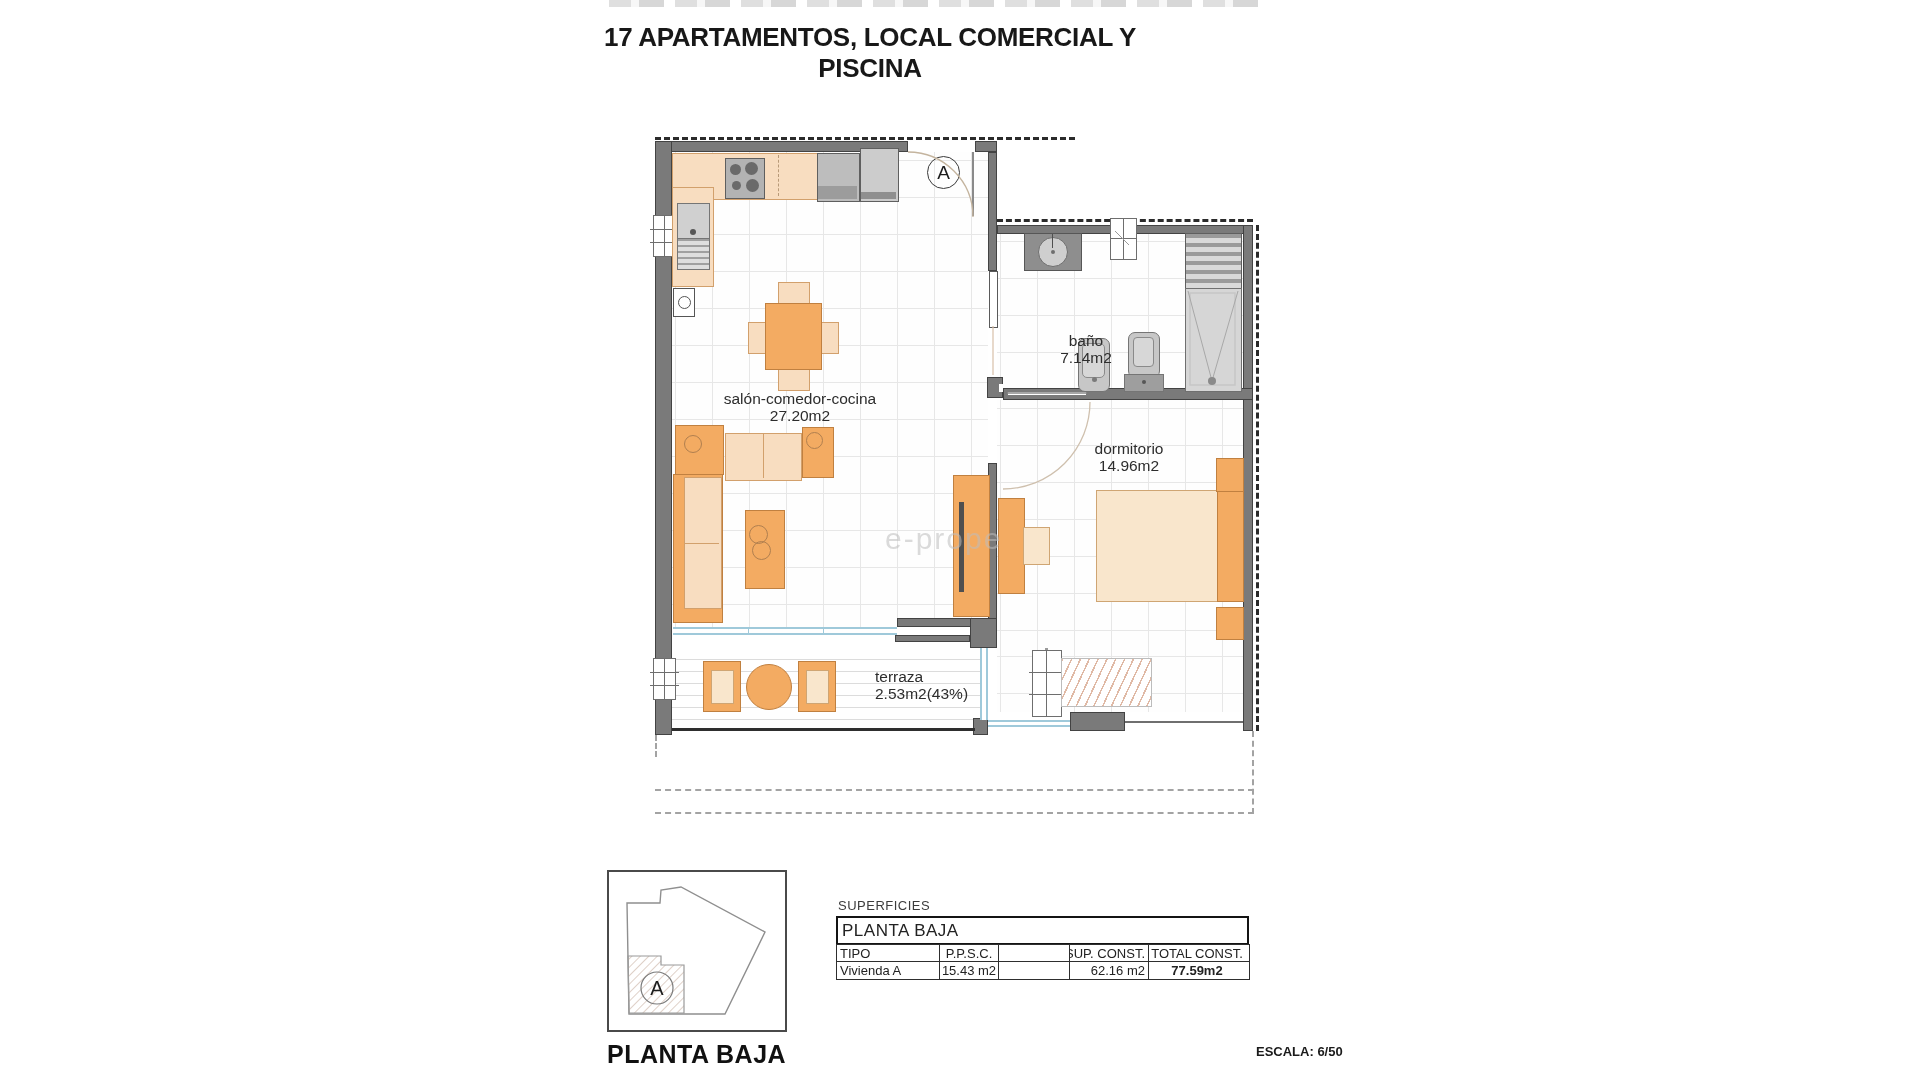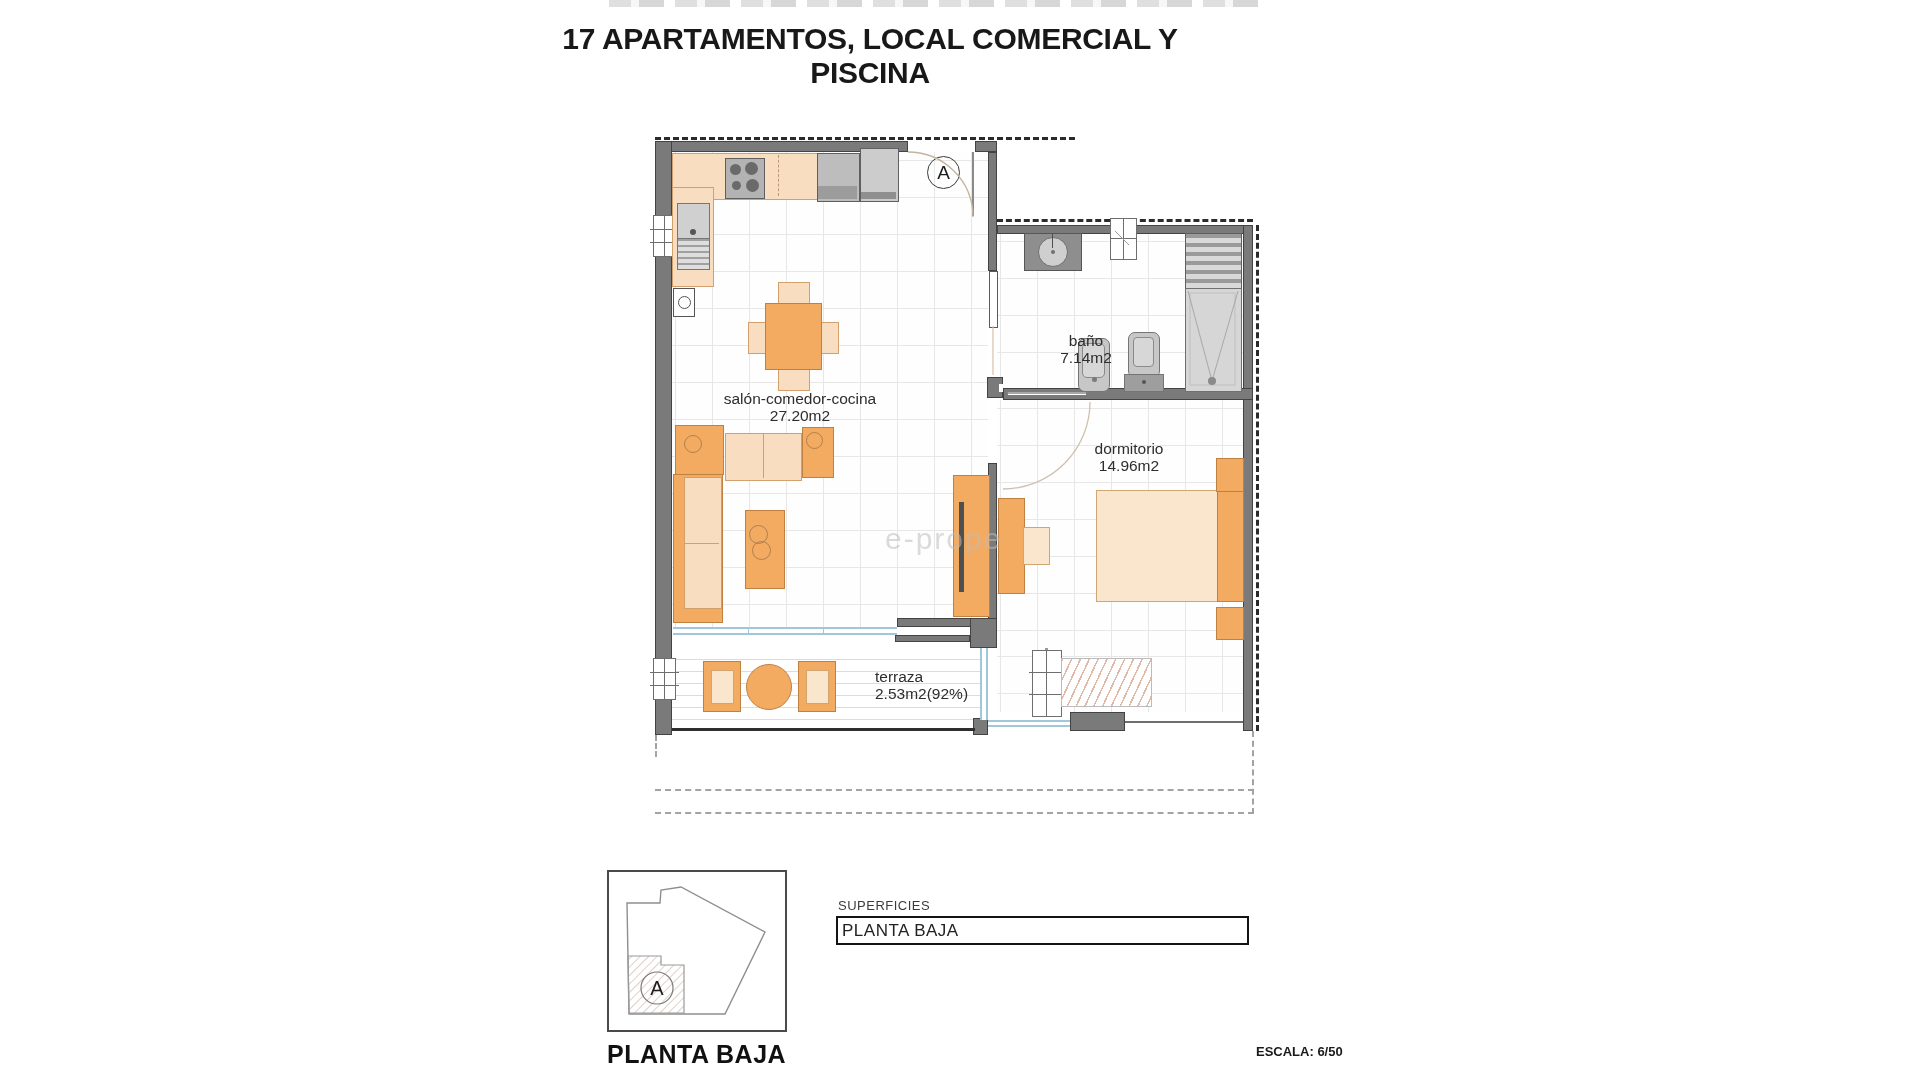--- a/index.html
+++ b/index.html
@@ -36,21 +36,21 @@
   .cell:last-child{border-right:none;}
 </style>
 </head>
 <body>
 
 <div id="page">
 
   <div class="abs" style="left:609px;top:0;width:649px;height:7px;
               background:repeating-linear-gradient(90deg,#dfdfdf 0 22px,#f7f7f7 22px 30px,#d7d7d7 30px 55px,#ffffff 55px 66px);"></div>
 
-  <div class="abs" style="left:553px;top:22px;width:634px;text-align:center;font-size:30px;font-weight:bold;color:#181818;letter-spacing:-0.3px;">17 APARTAMENTOS, LOCAL COMERCIAL Y PISCINA</div>
+  <div class="abs" style="left:553px;top:22px;width:634px;text-align:center;font-size:26px;font-weight:bold;color:#181818;letter-spacing:-0.3px;">17 APARTAMENTOS, LOCAL COMERCIAL Y PISCINA</div>
 
   <div class="grid" style="left:672px;top:152px;width:316px;height:475px;"></div>
   <div class="grid" style="left:997px;top:233px;width:246px;height:155px;"></div>
   <div class="grid" style="left:997px;top:400px;width:246px;height:248px;"></div>
   <div class="grid" style="left:997px;top:648px;width:246px;height:64px;"></div>
   <div class="stripes" style="left:672px;top:648px;width:308px;height:80px;"></div>
 
   <div class="hdash" style="left:655px;top:137px;width:420px;"></div>
   <div class="hdash" style="left:997px;top:219px;width:256px;"></div>
   <div class="vdash" style="left:1256px;top:225px;height:506px;"></div>
@@ -211,21 +211,21 @@
   <div class="label" style="left:1026px;top:292px;width:120px;text-align:center;margin-top:40px;">
     <div class="nm">baño</div>
     <div>7.14m2</div>
   </div>
   <div class="label" style="left:1019px;top:440px;width:220px;text-align:center;">
     <div class="nm">dormitorio</div>
     <div>14.96m2</div>
   </div>
   <div class="label" style="left:875px;top:668px;width:170px;text-align:left;">
     <div class="nm">terraza</div>
-    <div>2.53m2(92%)</div>
+    <div>2.53m2(43%)</div>
   </div>
 
   <div class="abs" style="left:885px;top:522px;font-size:30px;letter-spacing:2px;color:#bdbdbd;opacity:0.55;">e-prope</div>
 
   <div class="hdash-lt" style="left:655px;top:789px;width:599px;"></div>
   <div class="hdash-lt" style="left:655px;top:812px;width:599px;"></div>
   <div class="vdash-lt" style="left:1252px;top:731px;height:83px;"></div>
   <div class="vdash-lt" style="left:655px;top:735px;height:22px;"></div>
 
   <svg class="abs" style="left:607px;top:870px;" width="180" height="165" viewBox="0 0 180 165">
@@ -242,16 +242,32 @@
   </svg>
   <div class="abs" style="left:607px;top:1040px;width:240px;font-size:25px;font-weight:bold;color:#111;letter-spacing:0.5px;">PLANTA BAJA</div>
 
   <div class="abs" style="left:838px;top:898px;font-size:13px;color:#3c3c3c;letter-spacing:0.5px;">SUPERFICIES</div>
 
   <div class="abs" style="left:836px;top:916px;width:409px;height:25px;border:2.5px solid #141414;background:#fff;
               display:flex;align-items:center;">
     <span style="font-size:17px;color:#222;padding-left:4px;letter-spacing:0.5px;">PLANTA BAJA</span>
   </div>
 
+  <div class="abs tbl-border" style="left:836px;top:944px;width:412px;background:#fff;">
+    <div style="display:flex;height:16px;border-bottom:1px solid #2e2e2e;">
+      <div class="cell" style="width:103px;padding-left:3px;">TIPO</div>
+      <div class="cell" style="width:59px;justify-content:center;">P.P.S.C.</div>
+      <div class="cell" style="width:71px;"></div>
+      <div class="cell" style="width:79px;justify-content:flex-end;padding-right:3px;">SUP. CONST.</div>
+      <div class="cell" style="width:96px;justify-content:center;">TOTAL CONST.</div>
+    </div>
+    <div style="display:flex;height:17px;">
+      <div class="cell" style="width:103px;padding-left:3px;">Vivienda A</div>
+      <div class="cell" style="width:59px;justify-content:center;">15.43 m2</div>
+      <div class="cell" style="width:71px;"></div>
+      <div class="cell" style="width:79px;justify-content:flex-end;padding-right:3px;">62.16 m2</div>
+      <div class="cell" style="width:96px;justify-content:center;font-weight:bold;">77.59m2</div>
+    </div>
+  </div>
 
   <div class="abs" style="left:1256px;top:1044px;font-size:13px;font-weight:bold;color:#1a1a1a;">ESCALA: 6/50</div>
 
 </div>
 
 </body></html>

